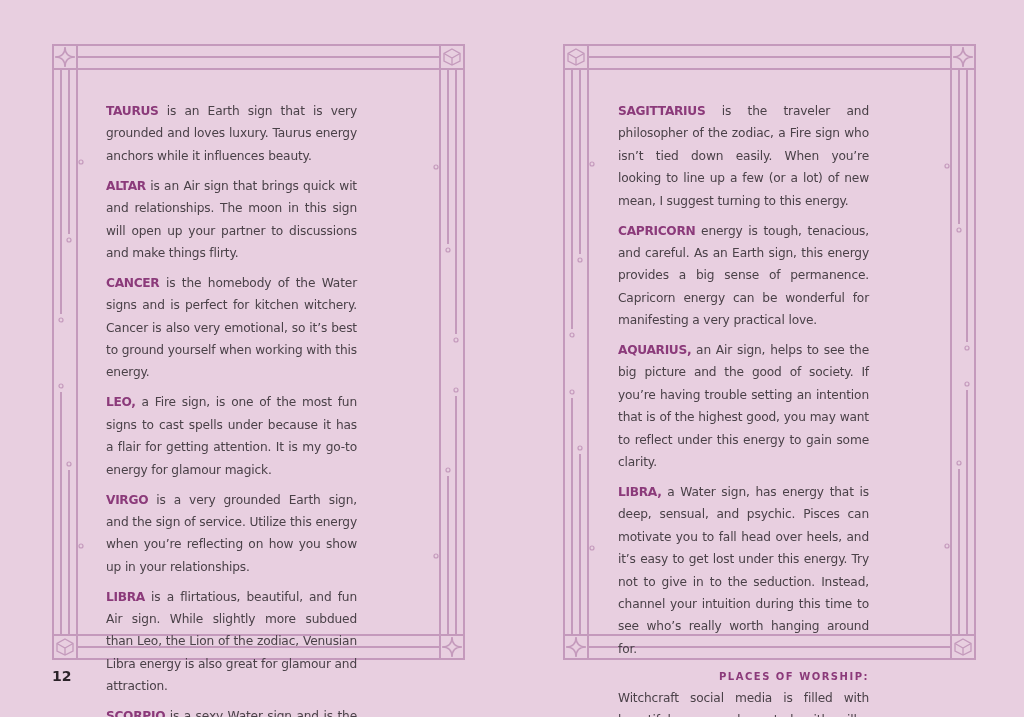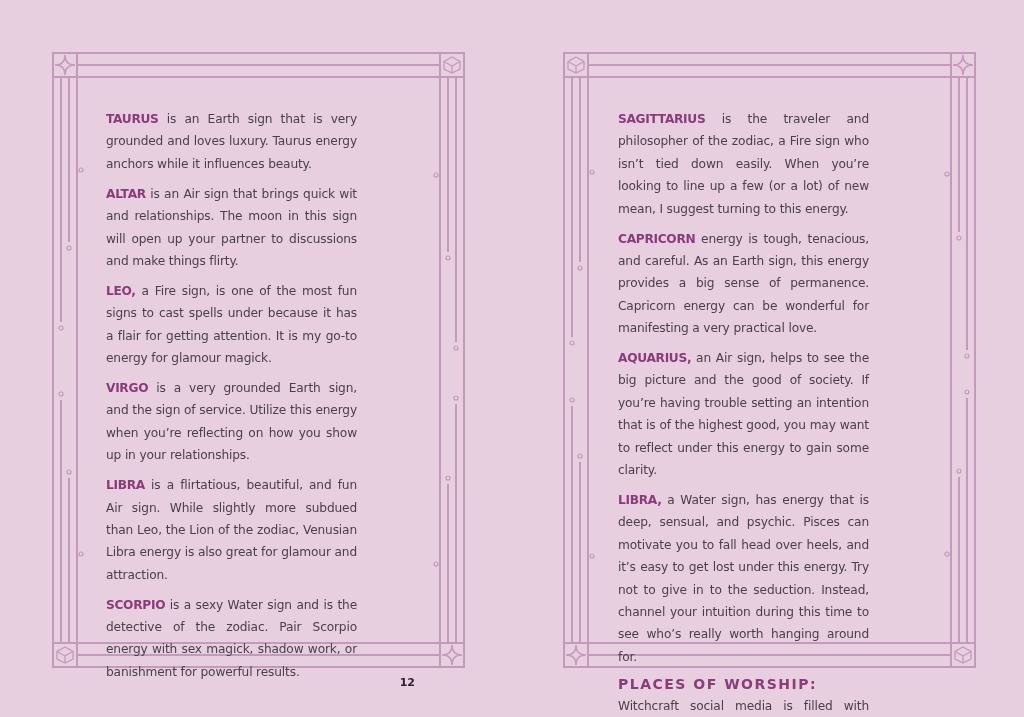--- a/index.html
+++ b/index.html
@@ -1,40 +1,40 @@
 <!DOCTYPE html>
 <html><head>
 <meta charset="utf-8">
 <style>
   html, body { margin:0; padding:0; }
   body {
     width:1024px; height:717px; background:#e8cfe0; position:relative; overflow:hidden;
     font-family:"DejaVu Sans", sans-serif;
   }
   .page {
-    position:absolute; top:52px; width:363px; height:616px;
+    position:absolute; top:44px; width:363px; height:616px;
   }
   .page.left { left:52px; }
   .page.right { left:563px; }
   .page svg.frame { position:absolute; left:0; top:0; }
   .content {
     position:absolute; left:54px; right:58px; top:56px;
     color:#4a4148; font-size:12.2px; line-height:22.4px; text-align:justify;
     letter-spacing:-0.15px;
   }
   .page.right .content { left:55px; right:57px; }
   .content p { margin:0 0 7.5px 0; }
   .sign { color:#8b3a7a; font-weight:bold; letter-spacing:-0.3px; }
   .heading {
-    color:#8b3a7a; font-weight:bold; text-align:left; font-size:14px;
+    color:#8b3a7a; font-weight:bold; text-align:right; font-size:10px;
     letter-spacing:1.5px; line-height:17px; margin:4px 0 2px 0;
   }
   .page-num {
-    position:absolute; top:624px; width:100%; text-align:right;
-    font-size:11px; font-weight:bold; color:#2a2228;
+    position:absolute; top:624px; width:100%; text-align:left;
+    font-size:14px; font-weight:bold; color:#2a2228;
   }
 </style>
 </head>
 <body>
 
 <div class="page left">
   <svg class="frame" width="413" height="616" viewBox="0 0 413 616" fill="none" stroke="#c49abc" stroke-width="2">
     <rect x="1" y="1" width="411" height="614"></rect>
 
     <line x1="25" y1="1" x2="388" y2="1"></line>
@@ -90,20 +90,21 @@
     </g>
 
     <g>
       <path d="M400 593 Q400 603 410 603 Q400 603 400 613 Q400 603 390 603 Q400 603 400 593 Z" stroke-width="1.5"></path>
     </g>
   </svg>
   <rect></rect>
   <div class="content">
     <p><span class="sign">TAURUS</span><span> is an Earth sign that is very grounded and loves luxury. Taurus energy anchors while it influences beauty.</span></p>
     <p><span class="sign">ALTAR</span><span> is an Air sign that brings quick wit and relationships. The moon in this sign will open up your partner to discussions and make things flirty.</span></p>
+    <p><span class="sign">CANCER</span><span> is the homebody of the Water signs and is perfect for kitchen witchery. Cancer is also very emotional, so it’s best to ground yourself when working with this energy.</span></p>
     <p><span class="sign">LEO,</span><span> a Fire sign, is one of the most fun signs to cast spells under because it has a flair for getting attention. It is my go-to energy for glamour magick.</span></p>
     <p><span class="sign">VIRGO</span><span> is a very grounded Earth sign, and the sign of service. Utilize this energy when you’re reflecting on how you show up in your relationships.</span></p>
     <p><span class="sign">LIBRA</span><span> is a flirtatious, beautiful, and fun Air sign. While slightly more subdued than Leo, the Lion of the zodiac, Venusian Libra energy is also great for glamour and attraction.</span></p>
     <p><span class="sign">SCORPIO</span><span> is a sexy Water sign and is the detective of the zodiac. Pair Scorpio energy with sex magick, shadow work, or banishment for powerful results.</span></p>
   </div>
   <div class="page-num">12</div>
 </div>
 
 <div class="page right">
   <svg class="frame" width="413" height="616" viewBox="0 0 413 616" fill="none" stroke="#c49abc" stroke-width="2">

